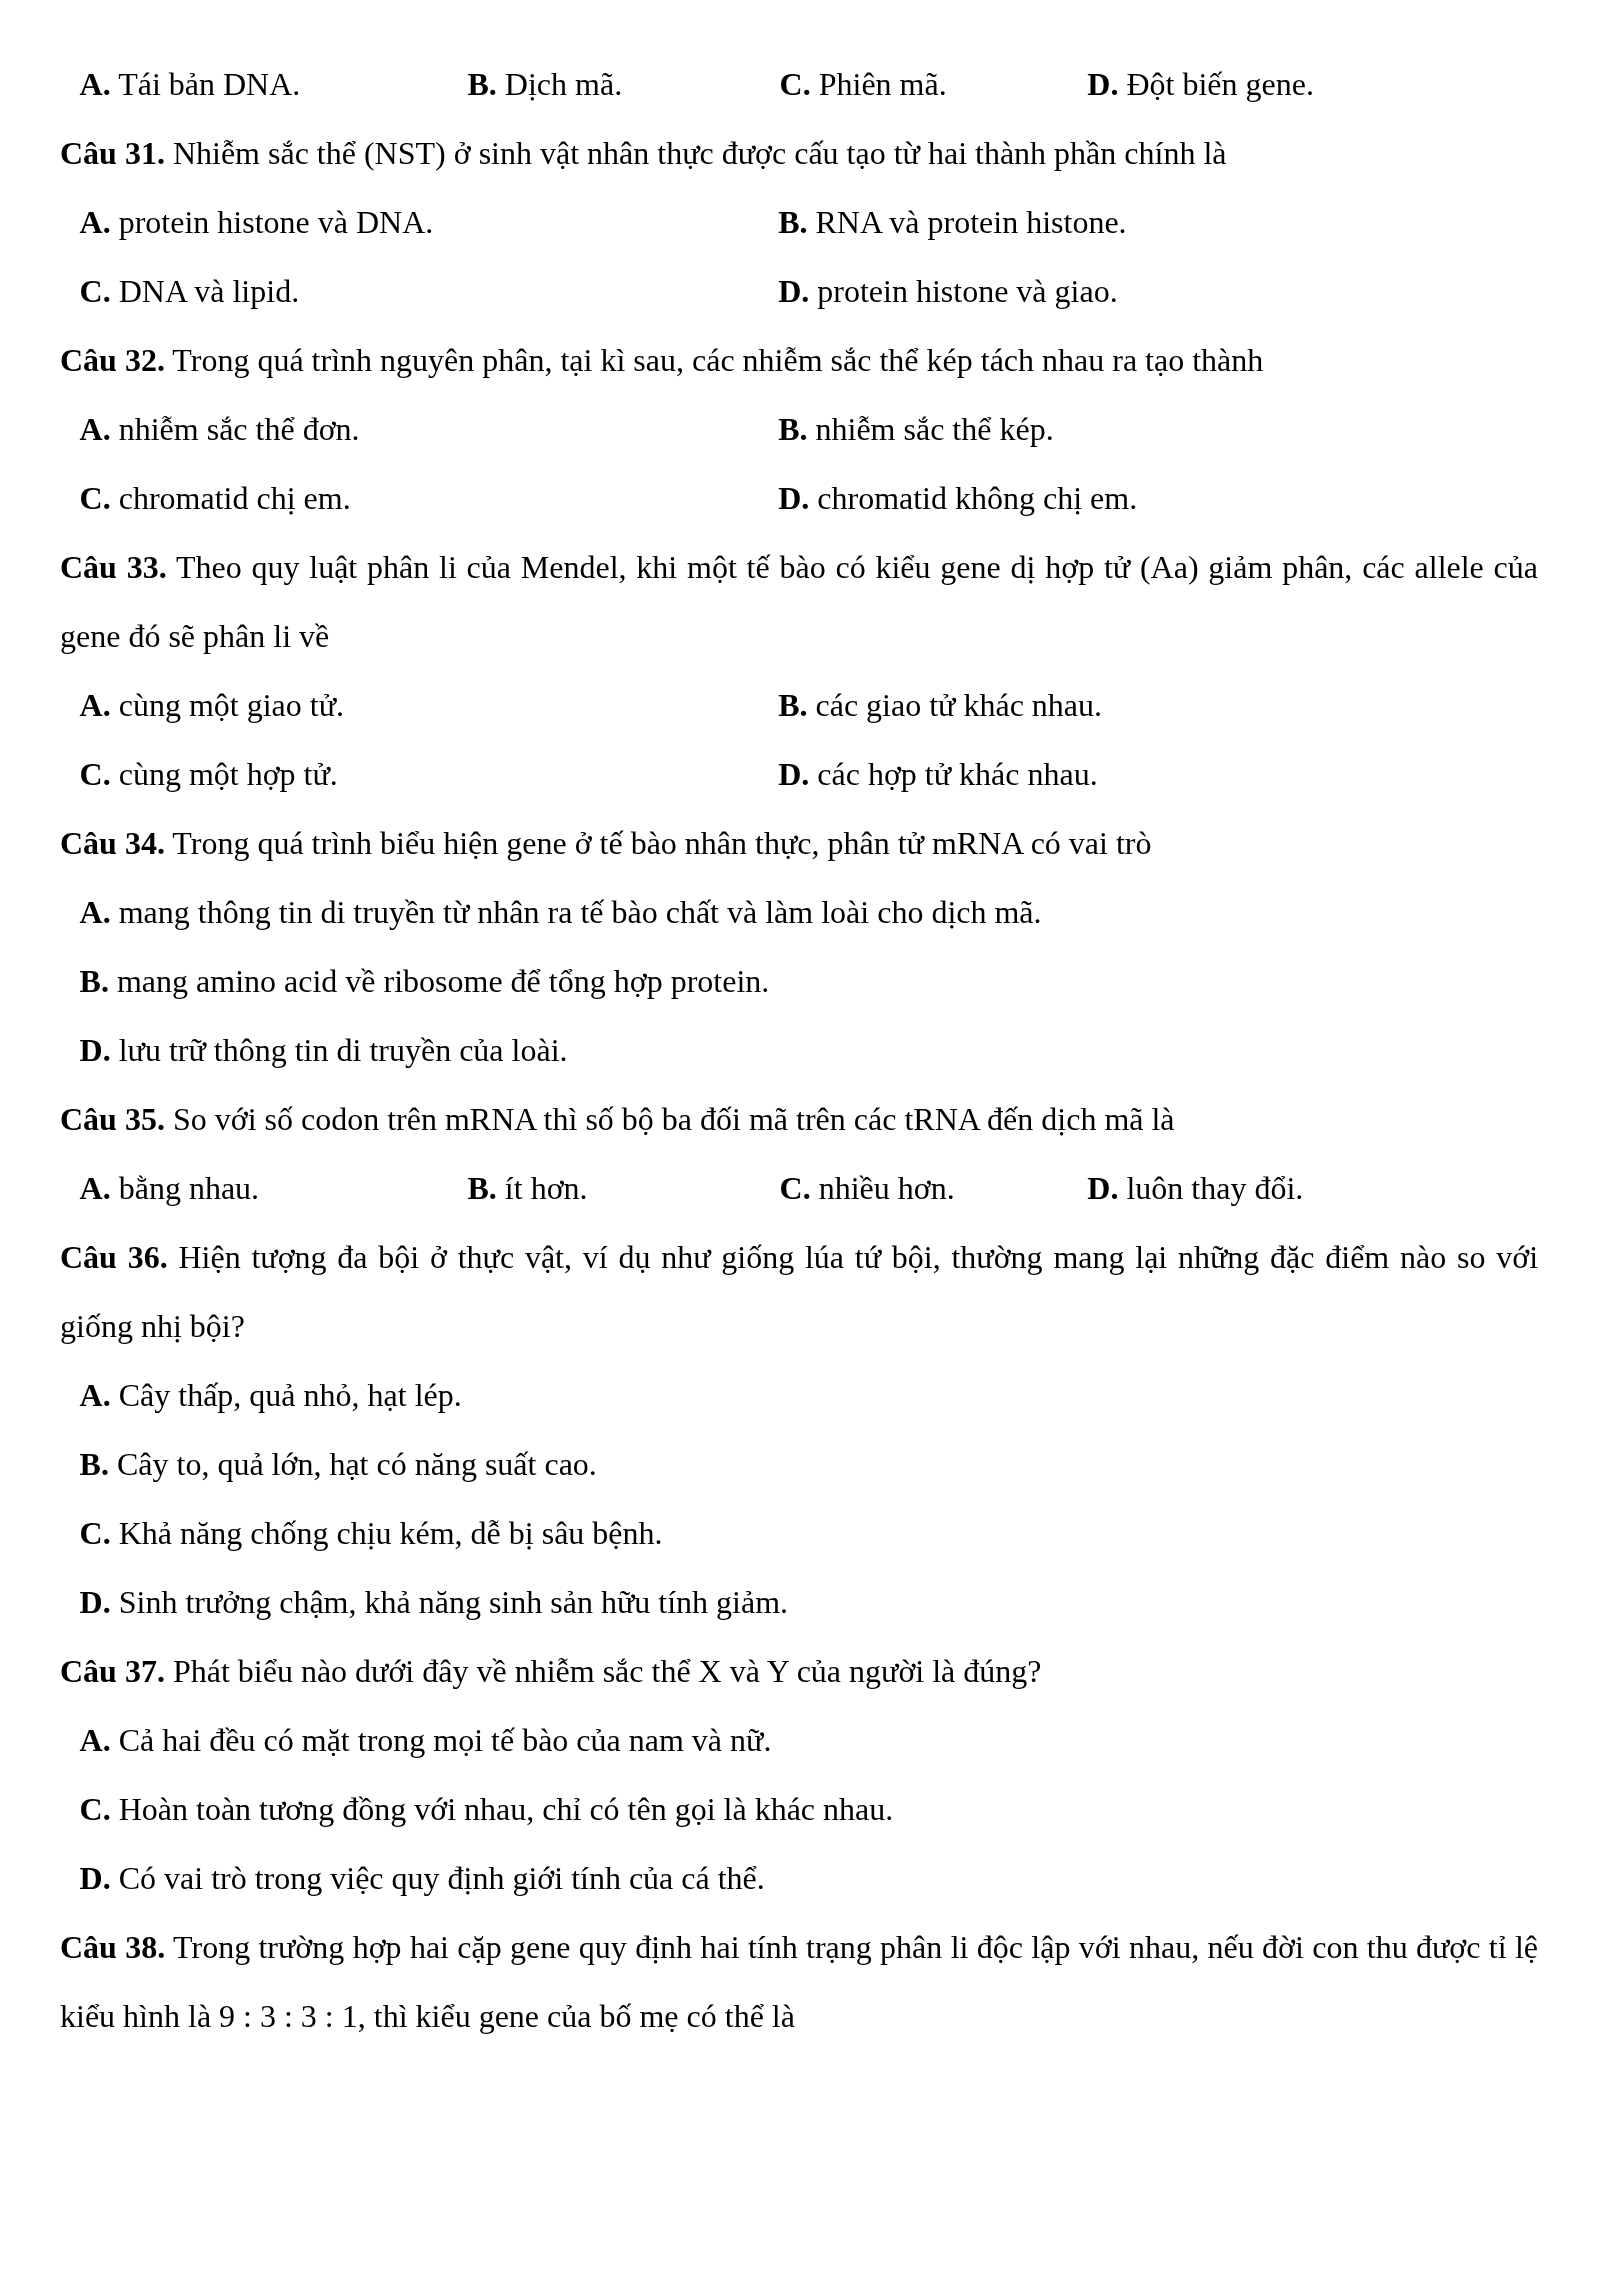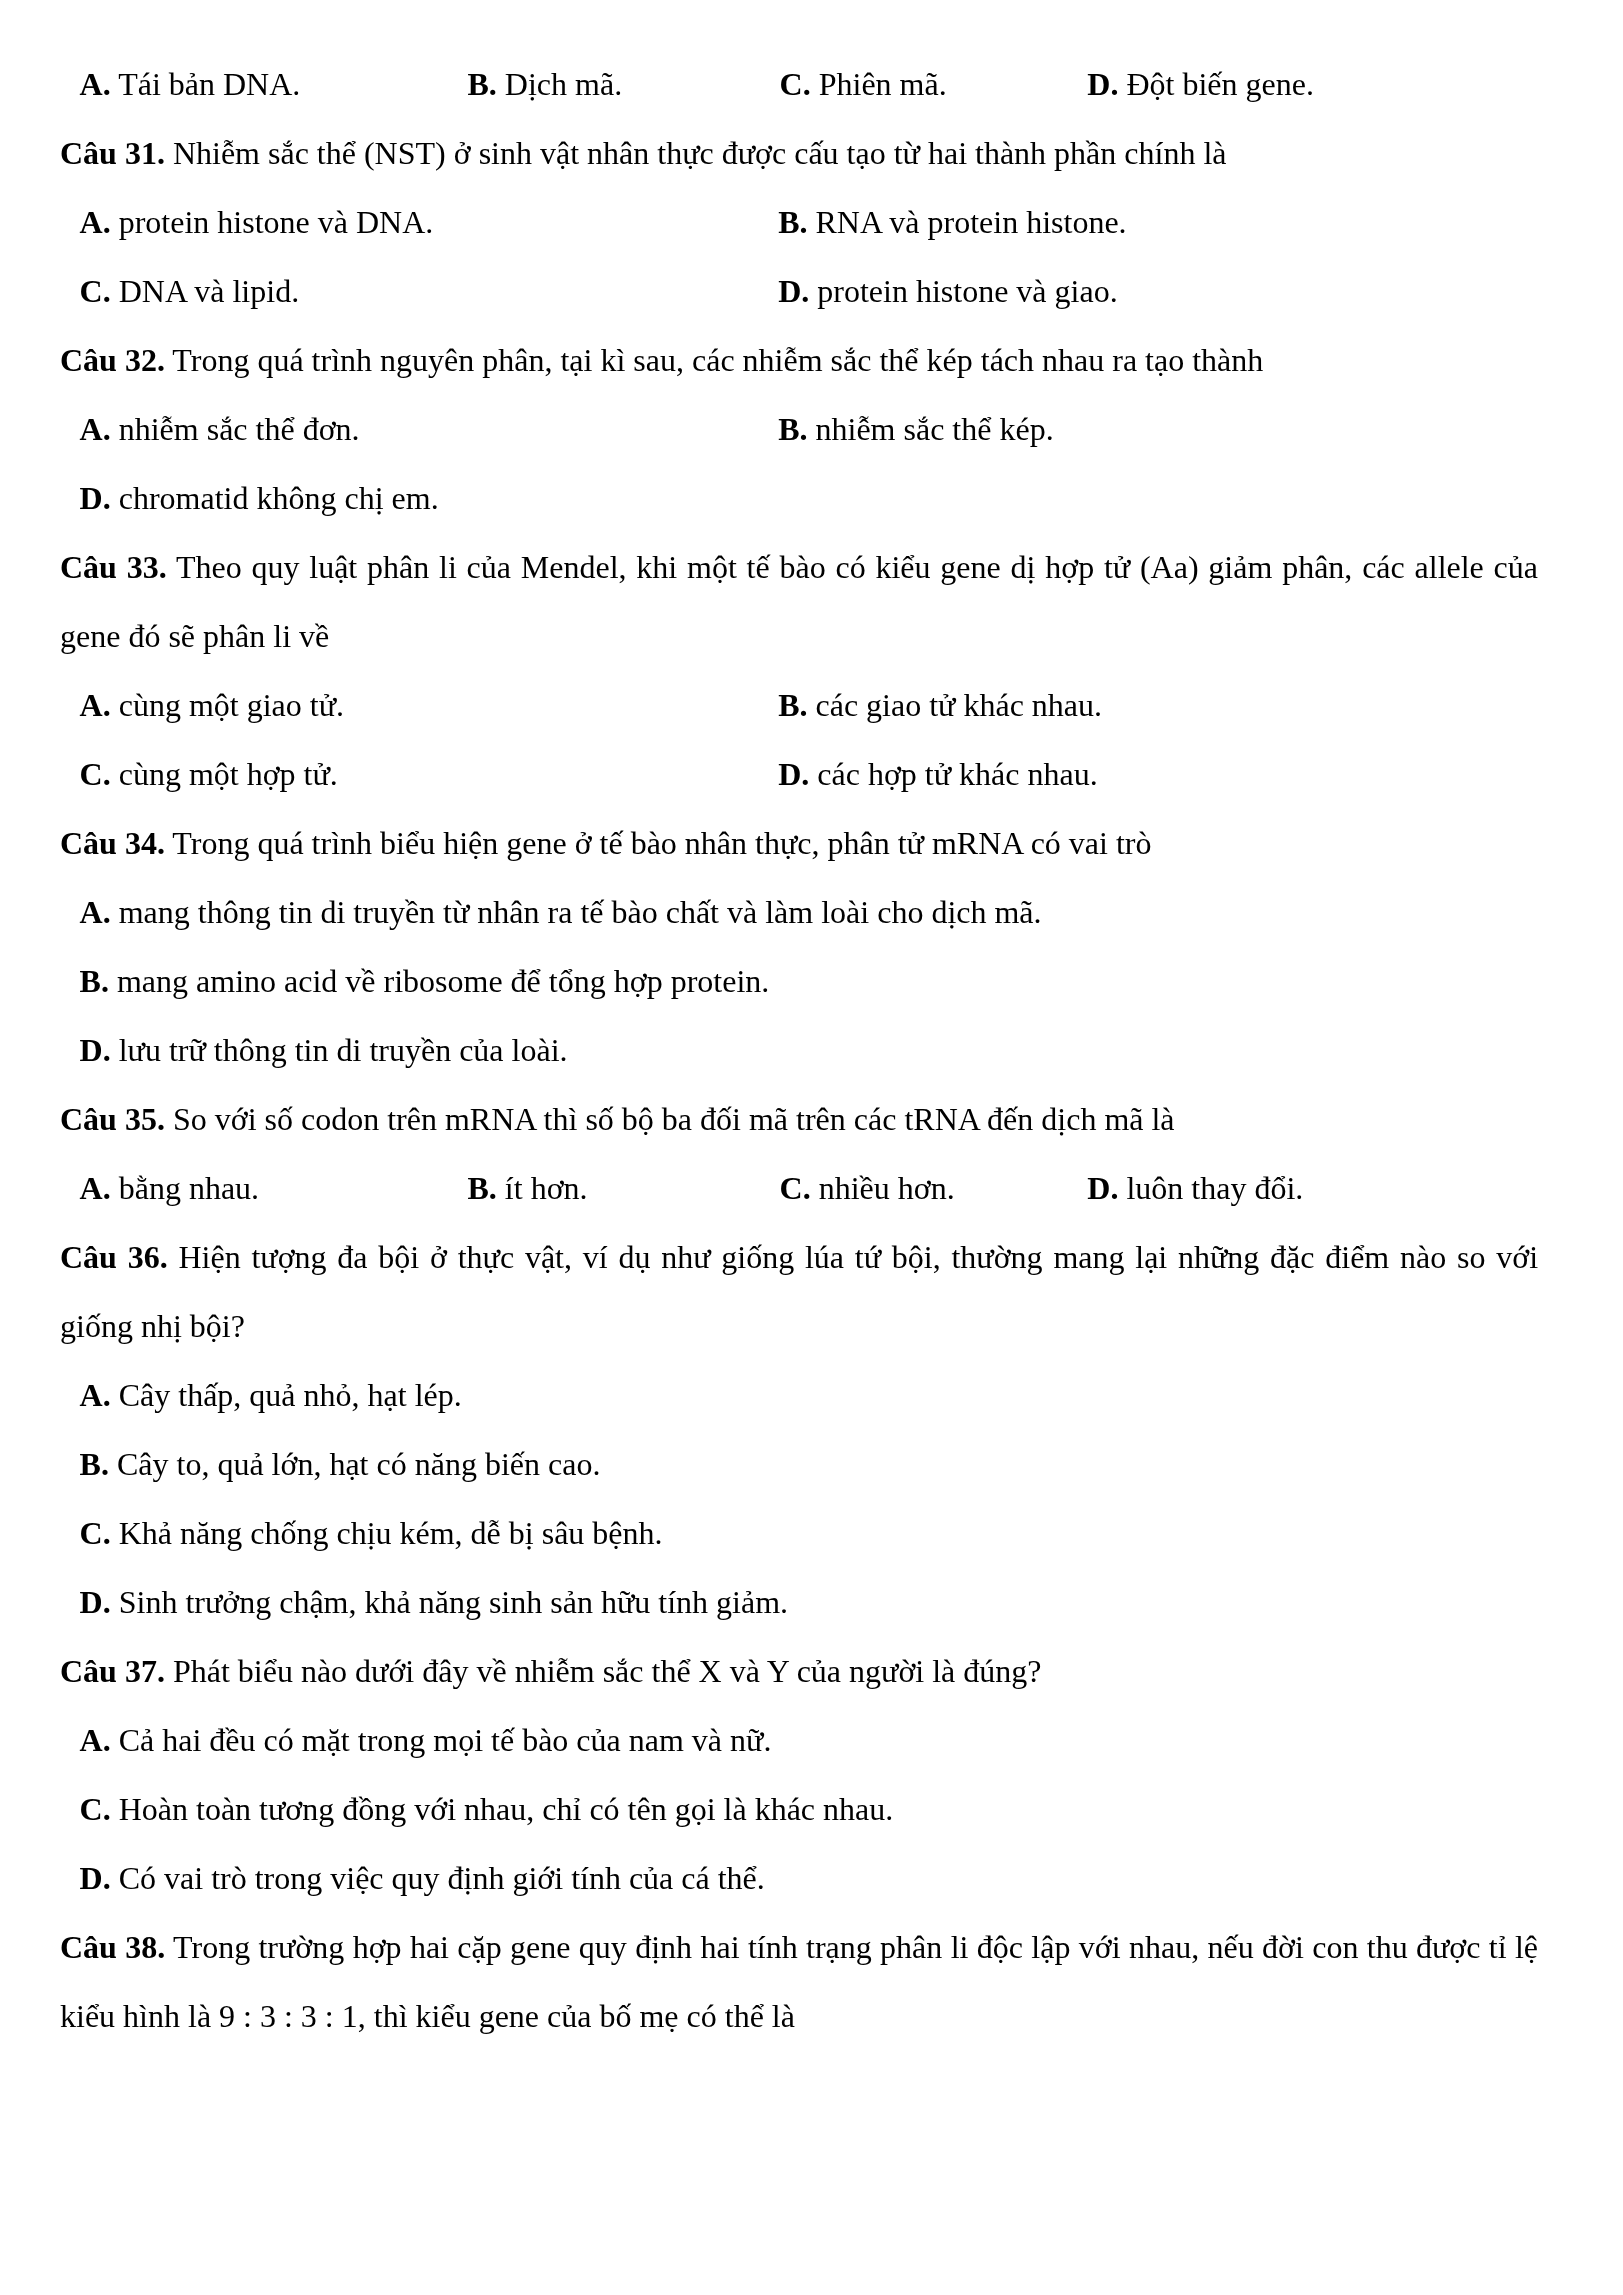--- a/index.html
+++ b/index.html
@@ -59,20 +59,21 @@
           <span class="opt"><span class="olabel">B.</span> <span class="otext">RNA và protein histone.</span></span>
           <span class="opt"><span class="olabel">C.</span> <span class="otext">DNA và lipid.</span></span>
           <span class="opt"><span class="olabel">D.</span> <span class="otext">protein histone và giao.</span></span>
         </div>
       </section>
       <section class="question">
         <p class="stem"><span class="qnum">Câu 32.</span> <span class="qtext">Trong quá trình nguyên phân, tại kì sau, các nhiễm sắc thể kép tách nhau ra tạo thành</span></p>
         <div class="opts grid2">
           <span class="opt"><span class="olabel">A.</span> <span class="otext">nhiễm sắc thể đơn.</span></span>
           <span class="opt"><span class="olabel">B.</span> <span class="otext">nhiễm sắc thể kép.</span></span>
+          <span class="opt"><span class="olabel">C.</span> <span class="otext">chromatid chị em.</span></span>
           <span class="opt"><span class="olabel">D.</span> <span class="otext">chromatid không chị em.</span></span>
         </div>
       </section>
       <section class="question">
         <p class="stem"><span class="qnum">Câu 33.</span> <span class="qtext">Theo quy luật phân li của Mendel, khi một tế bào có kiểu gene dị hợp tử (Aa) giảm phân, các allele của gene đó sẽ phân li về</span></p>
         <div class="opts grid2">
           <span class="opt"><span class="olabel">A.</span> <span class="otext">cùng một giao tử.</span></span>
           <span class="opt"><span class="olabel">B.</span> <span class="otext">các giao tử khác nhau.</span></span>
           <span class="opt"><span class="olabel">C.</span> <span class="otext">cùng một hợp tử.</span></span>
           <span class="opt"><span class="olabel">D.</span> <span class="otext">các hợp tử khác nhau.</span></span>
@@ -92,21 +93,21 @@
           <span class="opt"><span class="olabel">A.</span> <span class="otext">bằng nhau.</span></span>
           <span class="opt"><span class="olabel">B.</span> <span class="otext">ít hơn.</span></span>
           <span class="opt"><span class="olabel">C.</span> <span class="otext">nhiều hơn.</span></span>
           <span class="opt"><span class="olabel">D.</span> <span class="otext">luôn thay đổi.</span></span>
         </div>
       </section>
       <section class="question">
         <p class="stem"><span class="qnum">Câu 36.</span> <span class="qtext">Hiện tượng đa bội ở thực vật, ví dụ như giống lúa tứ bội, thường mang lại những đặc điểm nào so với giống nhị bội?</span></p>
         <div class="opts list">
           <span class="opt"><span class="olabel">A.</span> <span class="otext">Cây thấp, quả nhỏ, hạt lép.</span></span>
-          <span class="opt"><span class="olabel">B.</span> <span class="otext">Cây to, quả lớn, hạt có năng biến cao.</span></span>
+          <span class="opt"><span class="olabel">B.</span> <span class="otext">Cây to, quả lớn, hạt có năng suất cao.</span></span>
           <span class="opt"><span class="olabel">C.</span> <span class="otext">Khả năng chống chịu kém, dễ bị sâu bệnh.</span></span>
           <span class="opt"><span class="olabel">D.</span> <span class="otext">Sinh trưởng chậm, khả năng sinh sản hữu tính giảm.</span></span>
         </div>
       </section>
       <section class="question">
         <p class="stem"><span class="qnum">Câu 37.</span> <span class="qtext">Phát biểu nào dưới đây về nhiễm sắc thể X và Y của người là đúng?</span></p>
         <div class="opts list">
           <span class="opt"><span class="olabel">A.</span> <span class="otext">Cả hai đều có mặt trong mọi tế bào của nam và nữ.</span></span>
           <span class="opt"><span class="olabel">C.</span> <span class="otext">Hoàn toàn tương đồng với nhau, chỉ có tên gọi là khác nhau.</span></span>
           <span class="opt"><span class="olabel">D.</span> <span class="otext">Có vai trò trong việc quy định giới tính của cá thể.</span></span>

